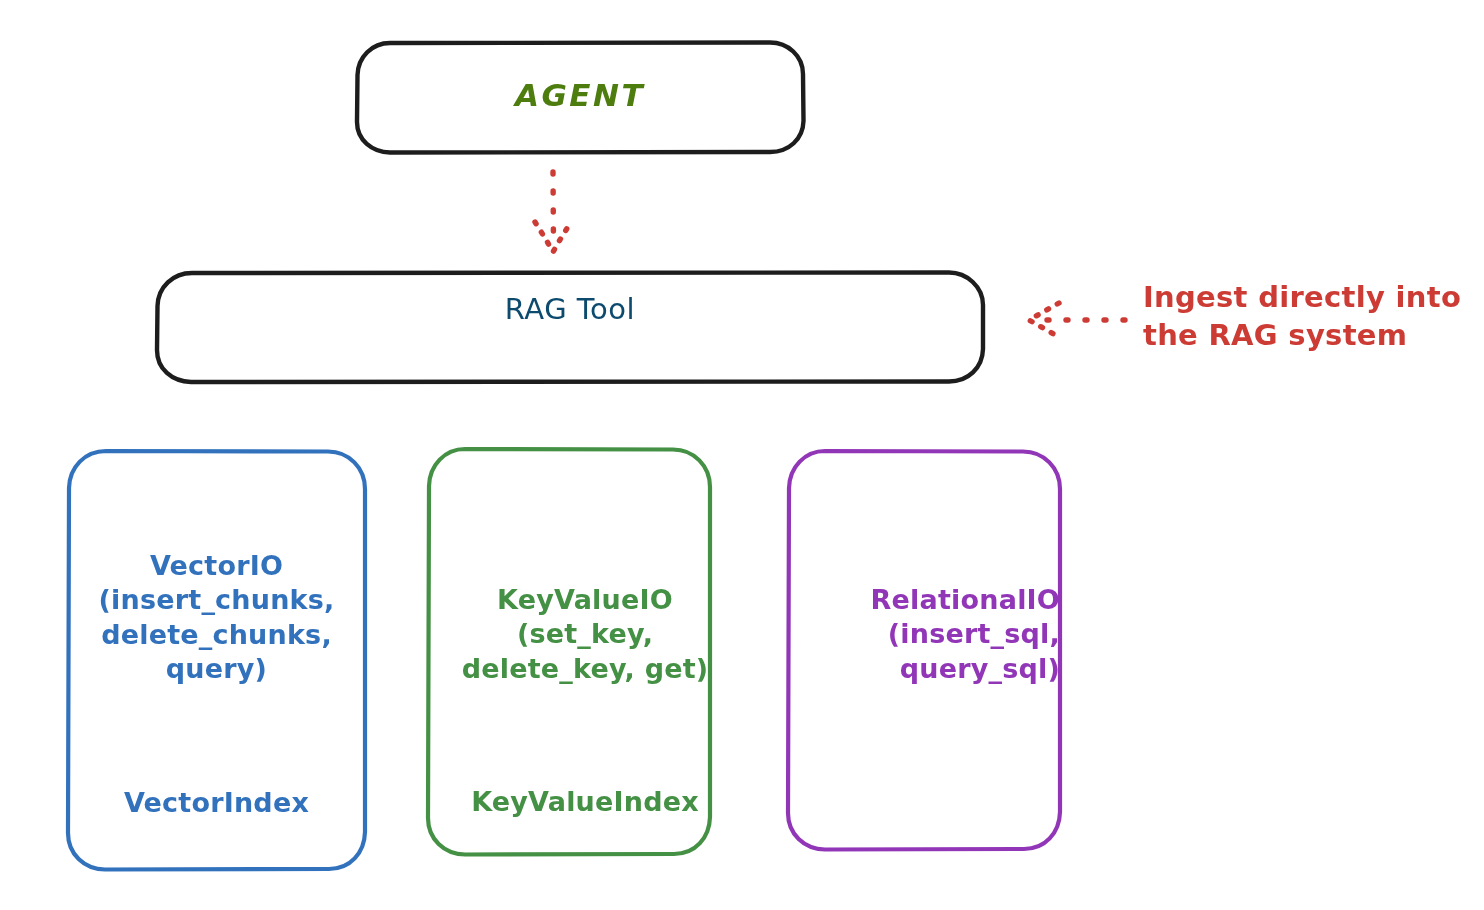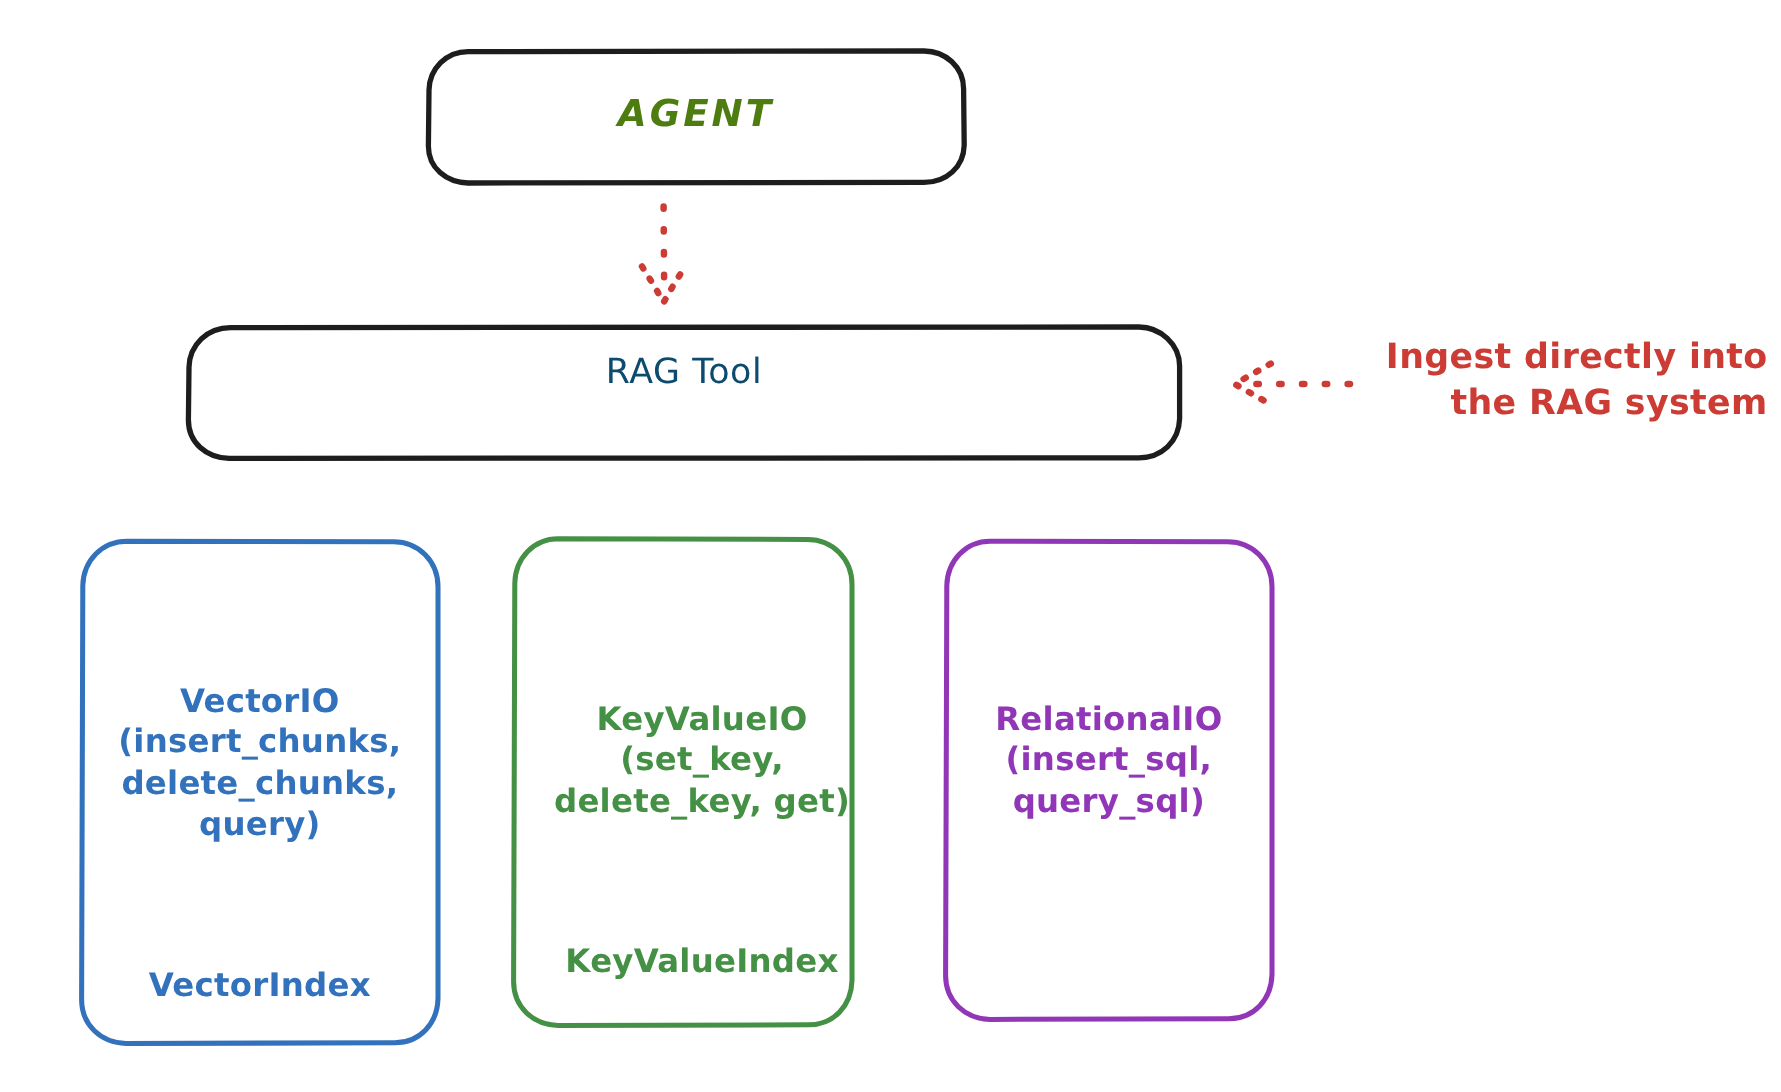--- a/index.html
+++ b/index.html
@@ -58,43 +58,44 @@
   }
   .store-gap {
     display: block;
     height: 30px;
   }
   .store-index {
     display: block;
   }
   .vector-label {
     left: 68px;
-    top: 533px;
+    top: 514px;
     width: 297px;
     color: #3272bd;
   }
   .keyvalue-label {
     left: 428px;
     top: 548px;
     width: 282px;
     color: #449044;
     padding-left: 16px;
   }
   .relational-label {
     left: 788px;
     top: 548px;
     width: 272px;
     color: #9236b8;
+    text-align: right;
   }
   .annotation-label {
     position: absolute;
     left: 1143px;
     top: 278px;
     width: 330px;
-    text-align: right;
+    text-align: left;
     font-size: 29px;
     font-weight: 600;
     line-height: 1.32;
     letter-spacing: 0.3px;
     color: #cc3b34;
     font-family: "DejaVu Sans", sans-serif;
     white-space: pre-line;
     pointer-events: none;
   }
 </style>

